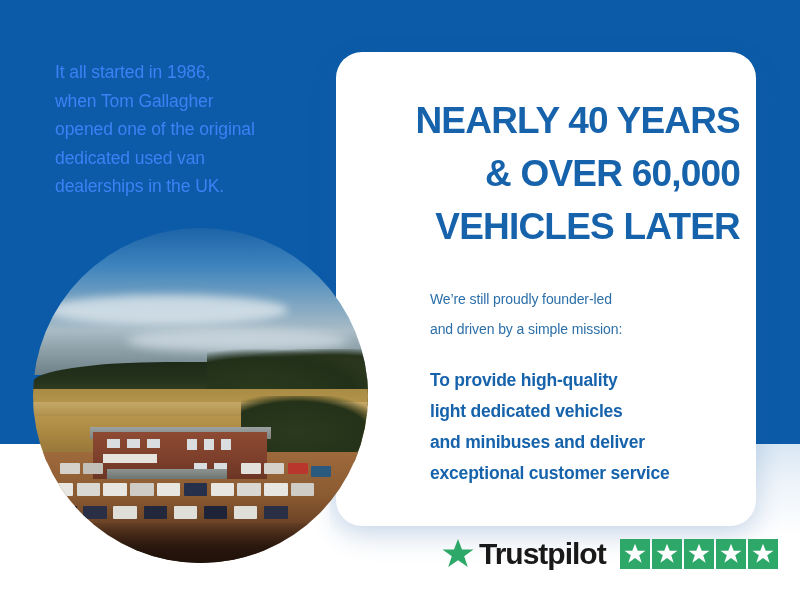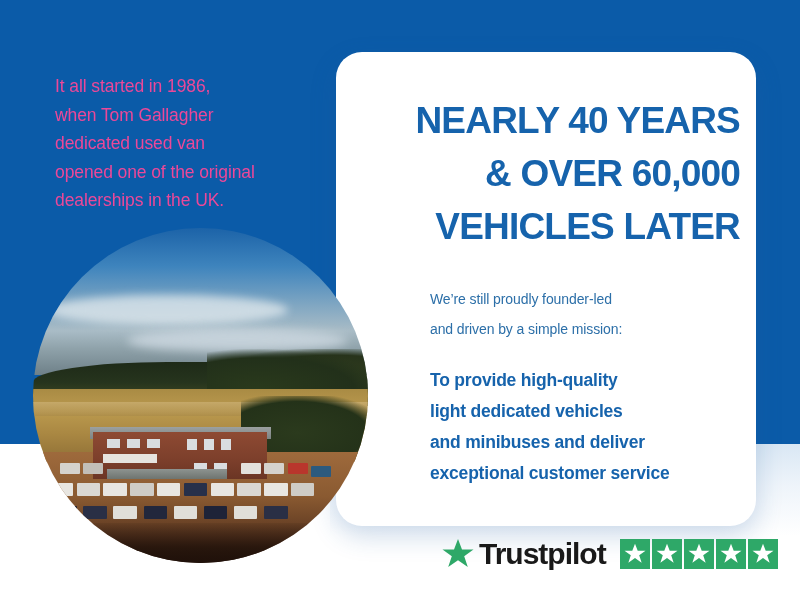--- a/index.html
+++ b/index.html
@@ -45,25 +45,24 @@
     height: 92px;
     background: linear-gradient(180deg, #d9e7f4 0%, #eef4fa 45%, #ffffff 100%);
   }
 
   
   .intro {
     position: absolute;
     left: 55px;
     top: 58px;
     width: 255px;
-    color: #ec4899;
+    color: #3b82f6;
     font-size: 17.5px;
     line-height: 28.5px;
     letter-spacing: -0.1px;
-    margin-top: 14px;
   }
   .intro .ln { display: block; white-space: nowrap; }
 
   
   .card {
     position: absolute;
     left: 336px;
     top: 52px;
     width: 420px;
     height: 474px;
@@ -231,22 +230,22 @@
 
 <div id="stage">
 
   <div class="blue-panel"></div>
   <div class="bottom-band"></div>
   <div class="band-wash"></div>
 
   <div class="intro">
     <span class="ln">It all started in 1986,</span>
     <span class="ln">when Tom Gallagher</span>
+    <span class="ln">opened one of the original</span>
     <span class="ln">dedicated used van</span>
-    <span class="ln">opened one of the original</span>
     <span class="ln">dealerships in the UK.</span>
   </div>
 
   <div class="card">
     <div class="headline">
       <span class="ln">NEARLY 40 YEARS</span>
       <span class="ln">&amp; OVER 60,000</span>
       <span class="ln">VEHICLES LATER</span>
     </div>
     <div class="subhead">

